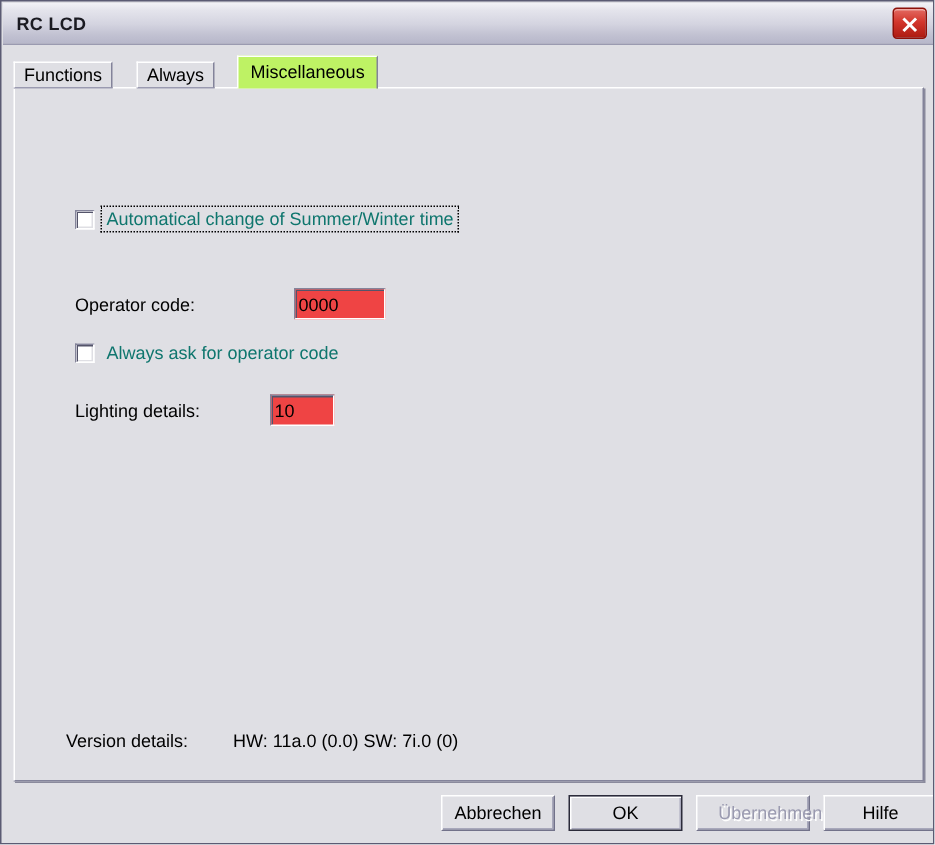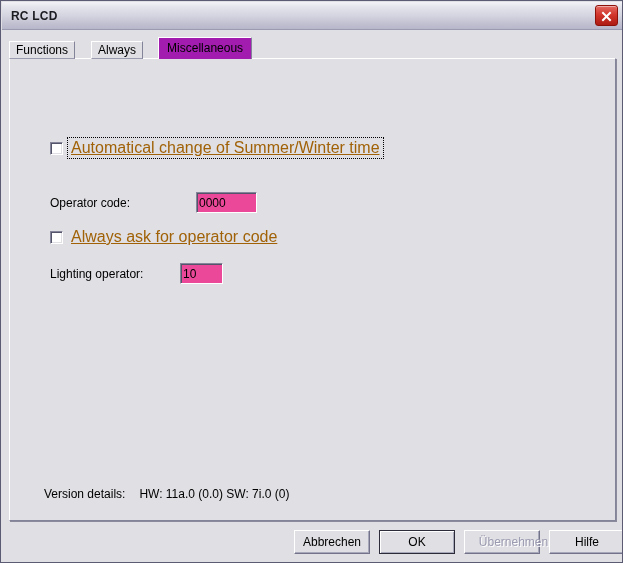--- a/index.html
+++ b/index.html
@@ -100,21 +100,21 @@
     user-select: none;
     margin-right: 16px;
   }
   .tab.active {
     height: 22px;
     line-height: 21px;
     padding: 0 8px;
     margin-left: -1px;
     margin-right: -1px;
     border-bottom: none;
-    background: #a21caf;
+    background: #bef264;
     position: relative;
     z-index: 4;
   }
   #tabpage {
     position: absolute;
     left: 0;
     top: 21px;
     right: 0;
     bottom: 0;
     box-sizing: border-box;
@@ -140,46 +140,45 @@
     background: #ffffff;
     border-top: 1px solid #84849a;
     border-left: 1px solid #84849a;
     border-right: 1px solid #ffffff;
     border-bottom: 1px solid #ffffff;
     box-shadow: inset 1px 1px 0 0 #54546a, inset -1px -1px 0 0 #dfdfe4;
     flex: 0 0 auto;
     cursor: pointer;
   }
   .checkbox-label {
-    font-size: 16px;
-    color: #a16207;
+    font-size: 12px;
+    color: #0f766e;
     margin-left: 8px;
     white-space: nowrap;
     user-select: none;
     cursor: default;
-    text-decoration: underline;
   }
   .checkbox-label.focused {
     outline: 1px dotted #000000;
     outline-offset: 1px;
     padding: 0 2px;
     margin-left: 6px;
   }
 
   .form-label {
     font-size: 12px;
     color: #000000;
     white-space: nowrap;
     user-select: none;
   }
 
   .text-input {
     box-sizing: border-box;
     height: 21px;
-    background: #ec4899;
+    background: #ef4444;
     border-top: 1px solid #84849a;
     border-left: 1px solid #84849a;
     border-right: 1px solid #ffffff;
     border-bottom: 1px solid #ffffff;
     box-shadow: inset 1px 1px 0 0 #54546a;
     font-family: "Liberation Sans", sans-serif;
     font-size: 12px;
     color: #000000;
     padding: 0 2px;
     line-height: 19px;
@@ -190,21 +189,21 @@
     position: absolute;
     left: 43px;
     top: 486px;
     display: flex;
     align-items: baseline;
     font-size: 12px;
     color: #000000;
     white-space: nowrap;
     user-select: none;
   }
-  #version-value { margin-left: 14px; }
+  #version-value { margin-left: 30px; }
 
   
   #buttonbar {
     position: absolute;
     left: 293px;
     top: 529px;
     display: flex;
     gap: 9px;
   }
   .dlg-button {
@@ -278,21 +277,21 @@
         <span class="form-label" style="width:130px;">Operator code:</span>
         <input class="text-input" style="width: 61px;" type="text" value="0000">
       </div>
 
       <div class="field-row" style="left:40px; top:169px;">
         <span class="checkbox-box"></span>
         <span class="checkbox-label">Always ask for operator code</span>
       </div>
 
       <div class="field-row" style="left:40px; top:204px;">
-        <span class="form-label" style="width:130px;">Lighting operator:</span>
+        <span class="form-label" style="width:130px;">Lighting details:</span>
         <input class="text-input" style="width: 43px;" type="text" value="10">
       </div>
 
     </div>
   </div>
 
   <div id="version-row">
     <span>Version details:</span>
     <span id="version-value">HW: 11a.0 (0.0)  SW: 7i.0 (0)</span>
   </div>

